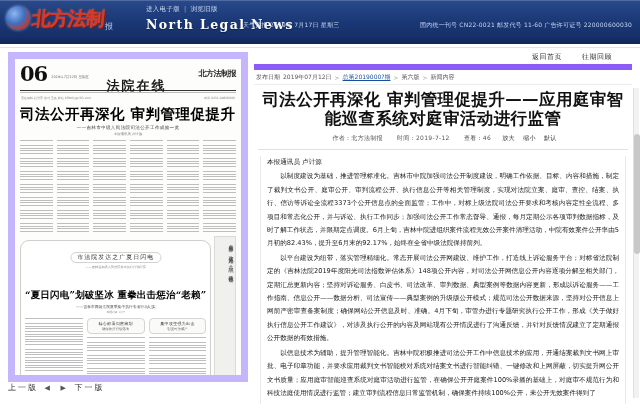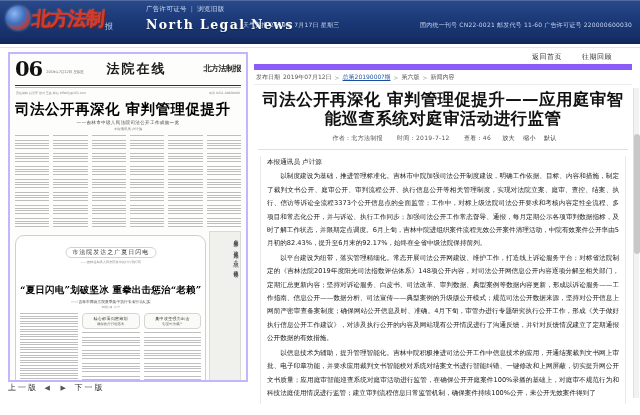--- a/index.html
+++ b/index.html
@@ -92,37 +92,38 @@
 
   
   .left-col {
     width: 252px; height: 367px;
     padding: 4px 4px 0 8px;
     position: relative;
   }
   .paper {
     width: 240px; height: 330px;
     background: #fdfdfb;
-    border: 2px solid #c4b5fd;
+    border: 7px solid #c4b5fd;
     position: relative;
     overflow: hidden;
     padding: 4px 5px;
   }
   .p-head { display: flex; align-items: flex-start; height: 26px; }
   .p-num {
     font-family: "DejaVu Serif","Liberation Serif",serif;
     font-size: 21px; font-weight: bold; color: #111; line-height: 21px;
     letter-spacing: -1px;
   }
   .p-date-sm { font-size: 3.5px; color: #666; margin: 12px 0 0 4px; white-space: nowrap; }
   .p-sec {
     flex: 1; text-align: center;
     font-family: "DejaVu Serif","Liberation Serif",serif;
     font-size: 13px; font-weight: bold; color: #1a1a1a; letter-spacing: 2px;
     line-height: 22px;
+    margin-top: 12px;
   }
   .p-brand {
     width: 52px; text-align: right;
     font-family: "DejaVu Serif","Liberation Serif",serif;
     font-size: 8px; font-weight: bold; color: #2a2a2a; line-height: 20px;
     letter-spacing: -.5px;
   }
   .p-rule { height: 1px; background: #333; margin: 1px 0 0 0; }
   .p-rule2 { height: 1px; background: #bbb; margin: 1px 0 3px 0; }
   .p-minirow { display:flex; justify-content: space-between; font-size: 3px; color:#888; padding: 0 1px; }
@@ -260,21 +261,21 @@
 
 <div class="masthead">
 
   <div class="logo-wrap">
     <div class="logo-globe"></div>
     <div class="logo-cn">北方法制</div>
     <div class="logo-tail">报</div>
   </div>
 
   <div class="mh-links">
-    <span>广告许可证号</span><span class="mh-sep">|</span><span>浏览旧版</span>
+    <span>进入电子版</span><span class="mh-sep">|</span><span>浏览旧版</span>
   </div>
 
   <div class="mh-en">North Legal News</div>
   <div class="mh-weather">天气预报  2019年  7月17日  星期三</div>
   <div class="mh-reg">国内统一刊号 CN22-0021  邮发代号 11-60  广告许可证号 220000600030</div>
 </div>
 <div class="mh-underbar"></div>
 <div class="page-rule"></div>
 
 <div class="body-wrap">

